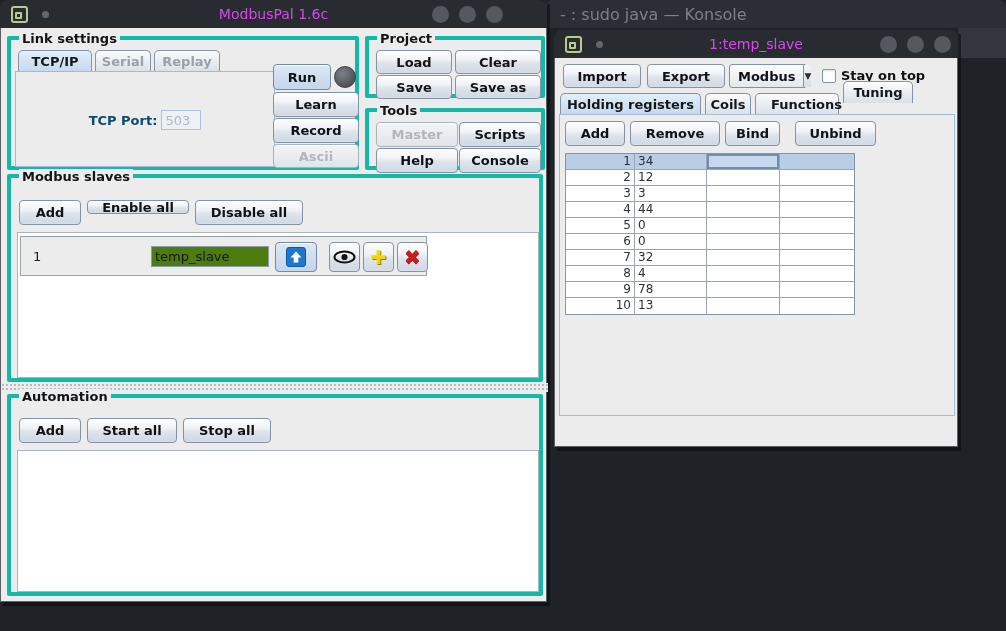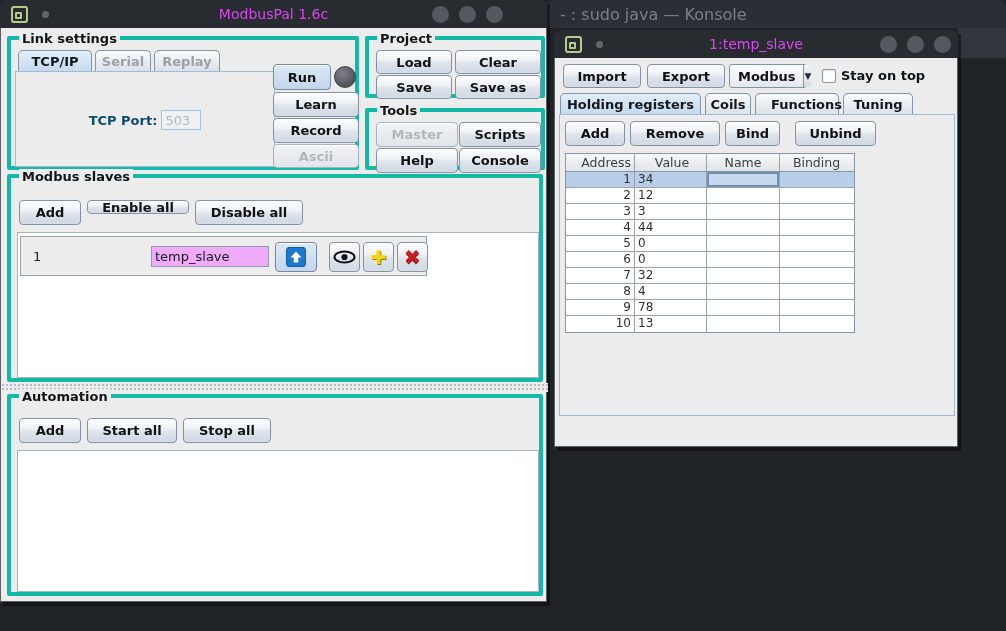--- a/index.html
+++ b/index.html
@@ -38,21 +38,21 @@
   .tab { position:absolute; height:22px; display:flex; align-items:center; justify-content:center;
          background:linear-gradient(to bottom,#fbfcfd 0%,#e9edf2 50%,#d9e0e8 100%);
          border:1px solid #8595a7; border-bottom:none; border-radius:5px 5px 0 0;
          font-size:13px; font-weight:bold; color:#14171a; }
   .tab.selected { background:linear-gradient(to bottom,#e2eefa 0%,#c4d8ee 100%); }
   .tab.disabled { color:#9aa1a9; }
 
   .white-area { position:absolute; background:#ffffff; border:1px solid #a9b4c0; }
   .panel-border { position:absolute; border:1px solid #a2bcd8; background:#ececec; }
 
-  .field { border:1px solid #8e9dad; background:#f0abfc; font-family:"DejaVu Sans",sans-serif;
+  .field { border:1px solid #8e9dad; background:#4d7c0f; font-family:"DejaVu Sans",sans-serif;
            font-size:13px; color:#15181b; padding:0 3px; }
   .field.ghost { border-color:#a9c3df; background:#eef1f4; color:#b3b9c1; }
 
   
   .splitter { position:absolute; background-color:#ececec;
               background-image:radial-gradient(circle,#b7bbbf 1px, transparent 1.3px);
               background-size:4px 4px; }
 
   
   .led { position:absolute; width:22px; height:22px; border-radius:50%;
@@ -281,45 +281,39 @@
 
     <div class="tab selected" style="left:5px; top:35px; width:141px;">
       <span>Holding registers</span>
     </div>
     <div class="tab" style="left:150px; top:35px; width:46px;">
       <span>Coils</span>
     </div>
     <div class="tab" style="left:200px; top:35px; width:84px;padding-left:19px;">
       <span>Functions</span>
     </div>
-    <div class="tab" style="left:288px; top:35px; width:70px;">
+    <div class="tab" style="left:288px; top:23px; width:70px;">
       <span>Tuning</span>
     </div>
 
     <div class="panel-border" style="left:4px; top:56px; width:396px; height:302px;">
       <div class="nbtn" style="left:5px; top:6px; width:60px; height:25px;">
         <span>Add</span>
       </div>
       <div class="nbtn" style="left:70px; top:6px; width:90px; height:25px;">
         <span>Remove</span>
       </div>
       <div class="nbtn" style="left:165px; top:6px; width:55px; height:25px;">
         <span>Bind</span>
       </div>
       <div class="nbtn" style="left:235px; top:6px; width:81px; height:25px;">
         <span>Unbind</span>
       </div>
 
       <div class="rtable" style="left:5px; top:38px; width:290px;">
-        <div class="thead">
-          <div class="hcell c-addr">Address</div>
-          <div class="hcell c-val" style="text-align:center;">Value</div>
-          <div class="hcell c-name">Name</div>
-          <div class="hcell c-bind">Binding</div>
-        </div>
         <div>
             <div class="trow selected">
               <div class="tcell c-addr">1</div>
               <div class="tcell c-val">34</div>
               <div class="tcell c-name focused"></div>
               <div class="tcell c-bind"></div>
             </div>
             <div class="trow">
               <div class="tcell c-addr">2</div>
               <div class="tcell c-val">12</div>

